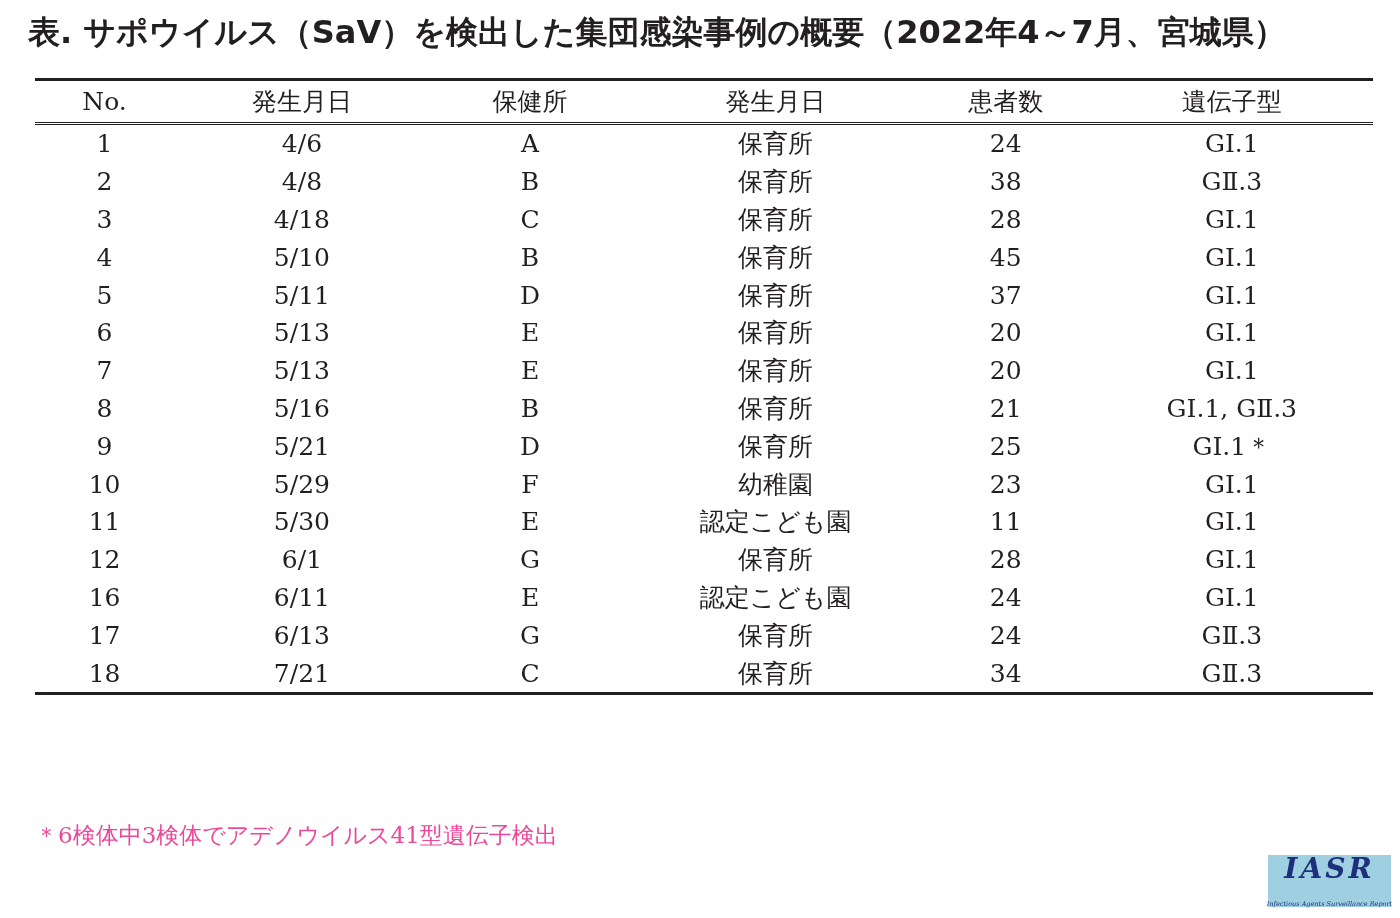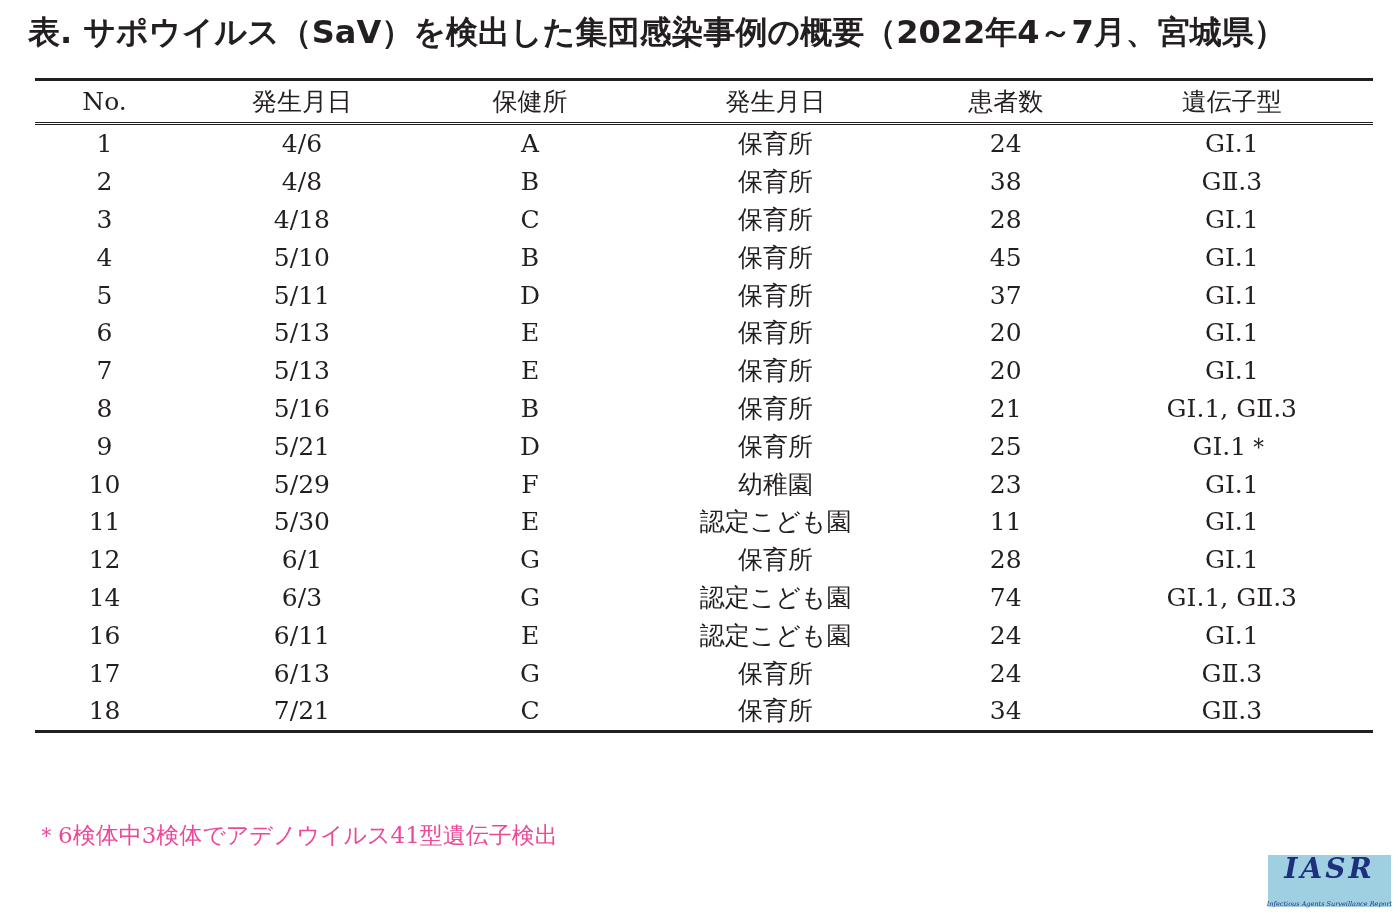--- a/index.html
+++ b/index.html
@@ -213,28 +213,20 @@
         </tr>
         <tr>
           <td>12</td>
           <td>6/1</td>
           <td>G</td>
           <td>保育所</td>
           <td>28</td>
           <td>GⅠ.1</td>
         </tr>
         <tr>
-          <td>14</td>
-          <td>6/3</td>
-          <td>G</td>
-          <td>認定こども園</td>
-          <td>74</td>
-          <td>GⅠ.1, GⅡ.3</td>
-        </tr>
-        <tr>
           <td>16</td>
           <td>6/11</td>
           <td>E</td>
           <td>認定こども園</td>
           <td>24</td>
           <td>GⅠ.1</td>
         </tr>
         <tr>
           <td>17</td>
           <td>6/13</td>

